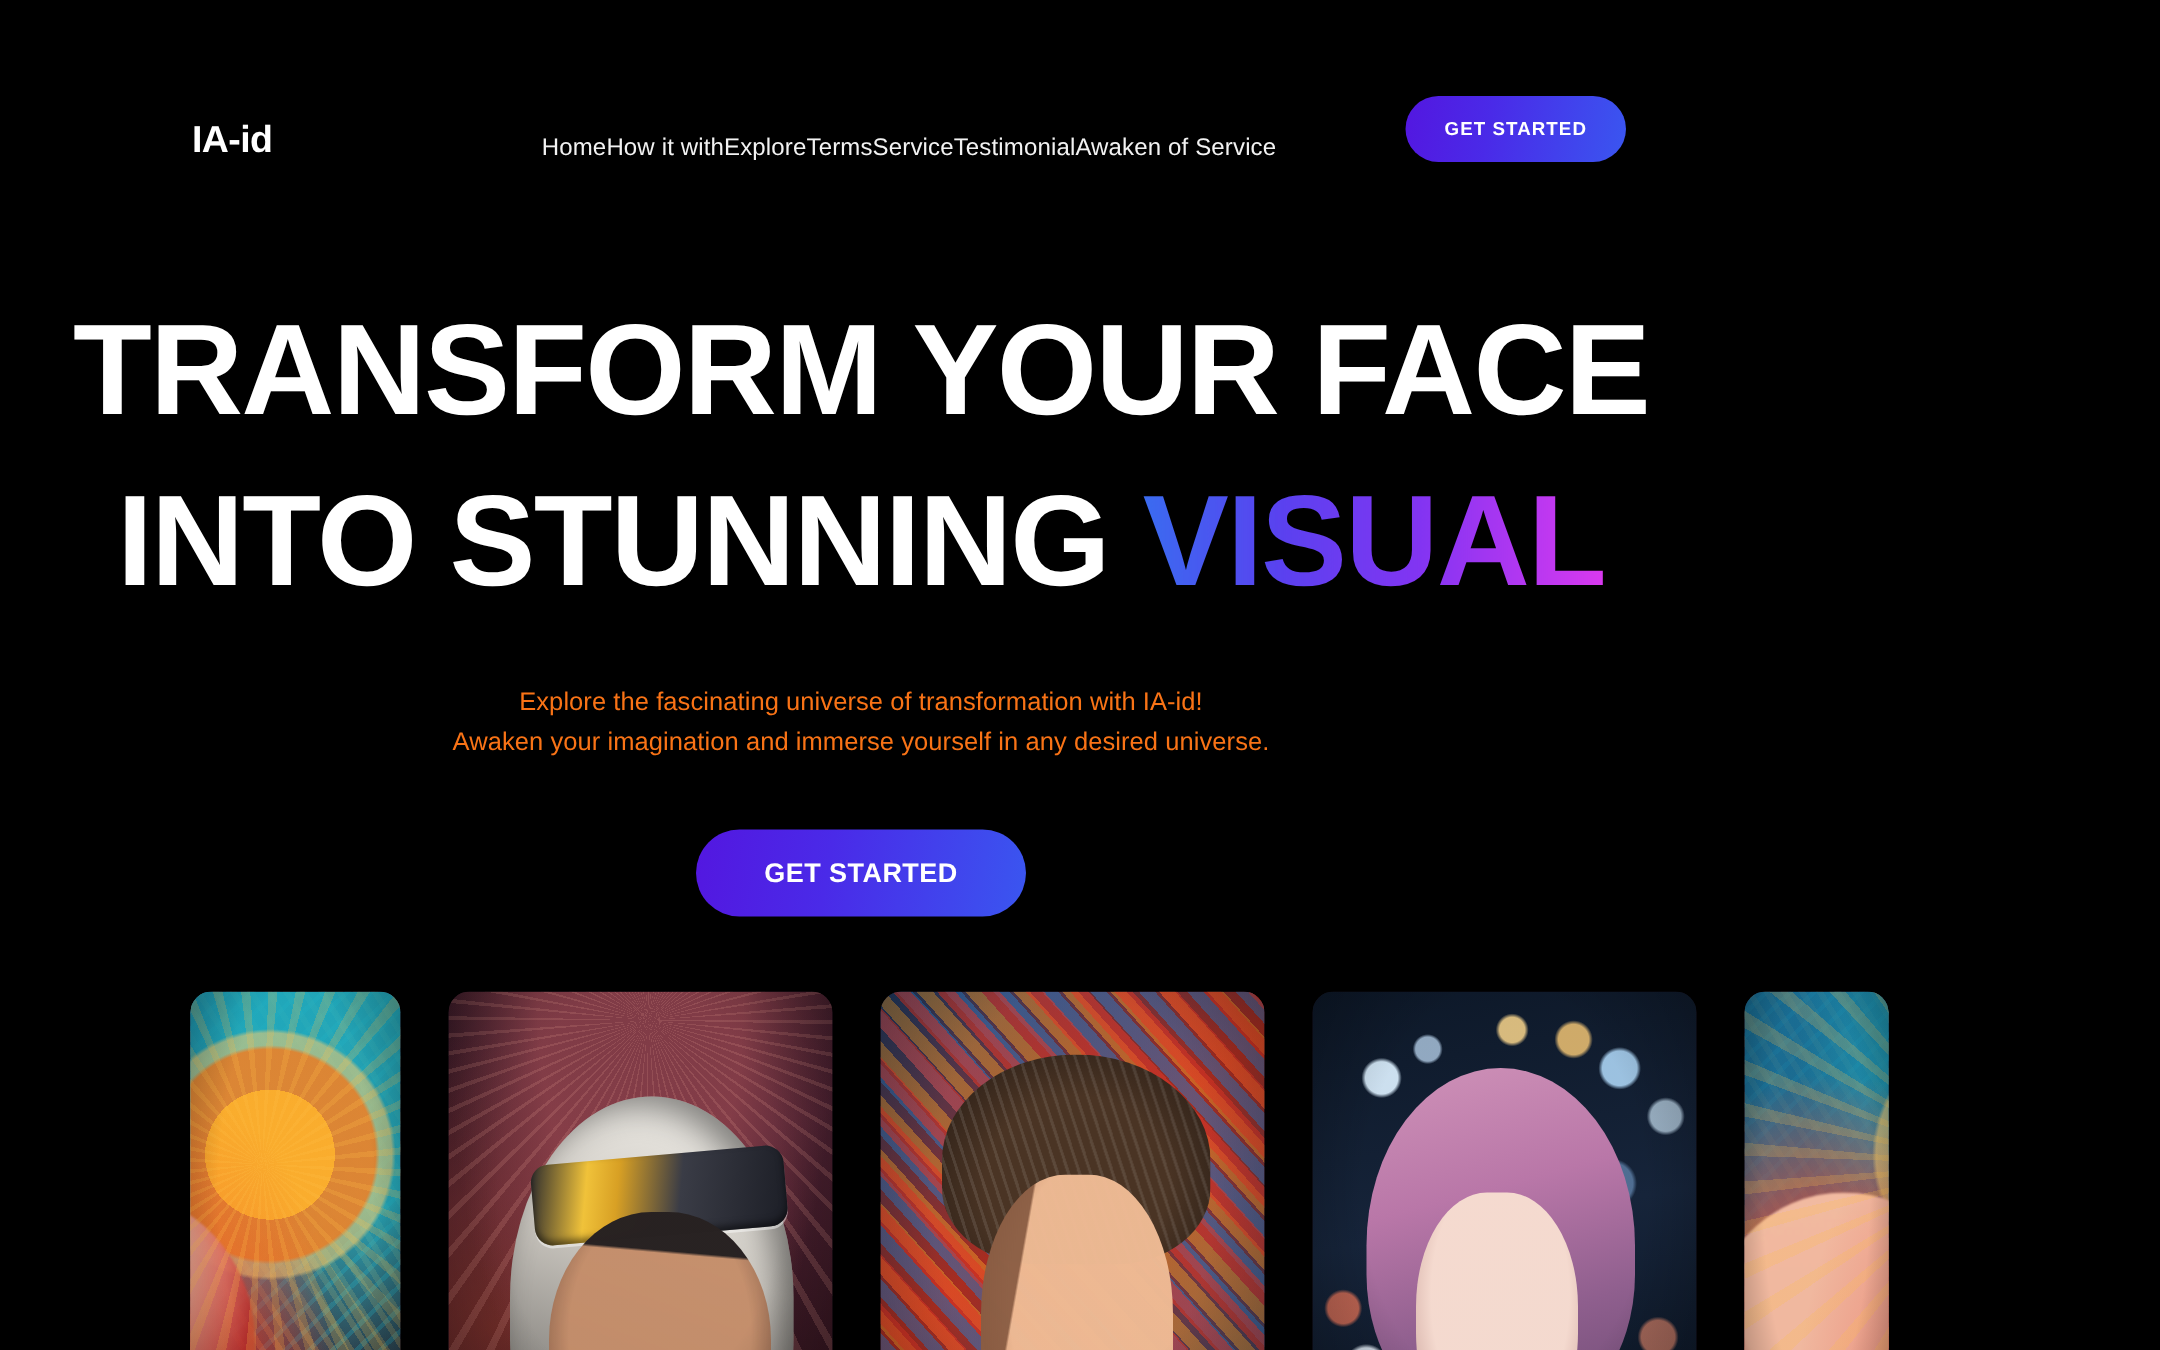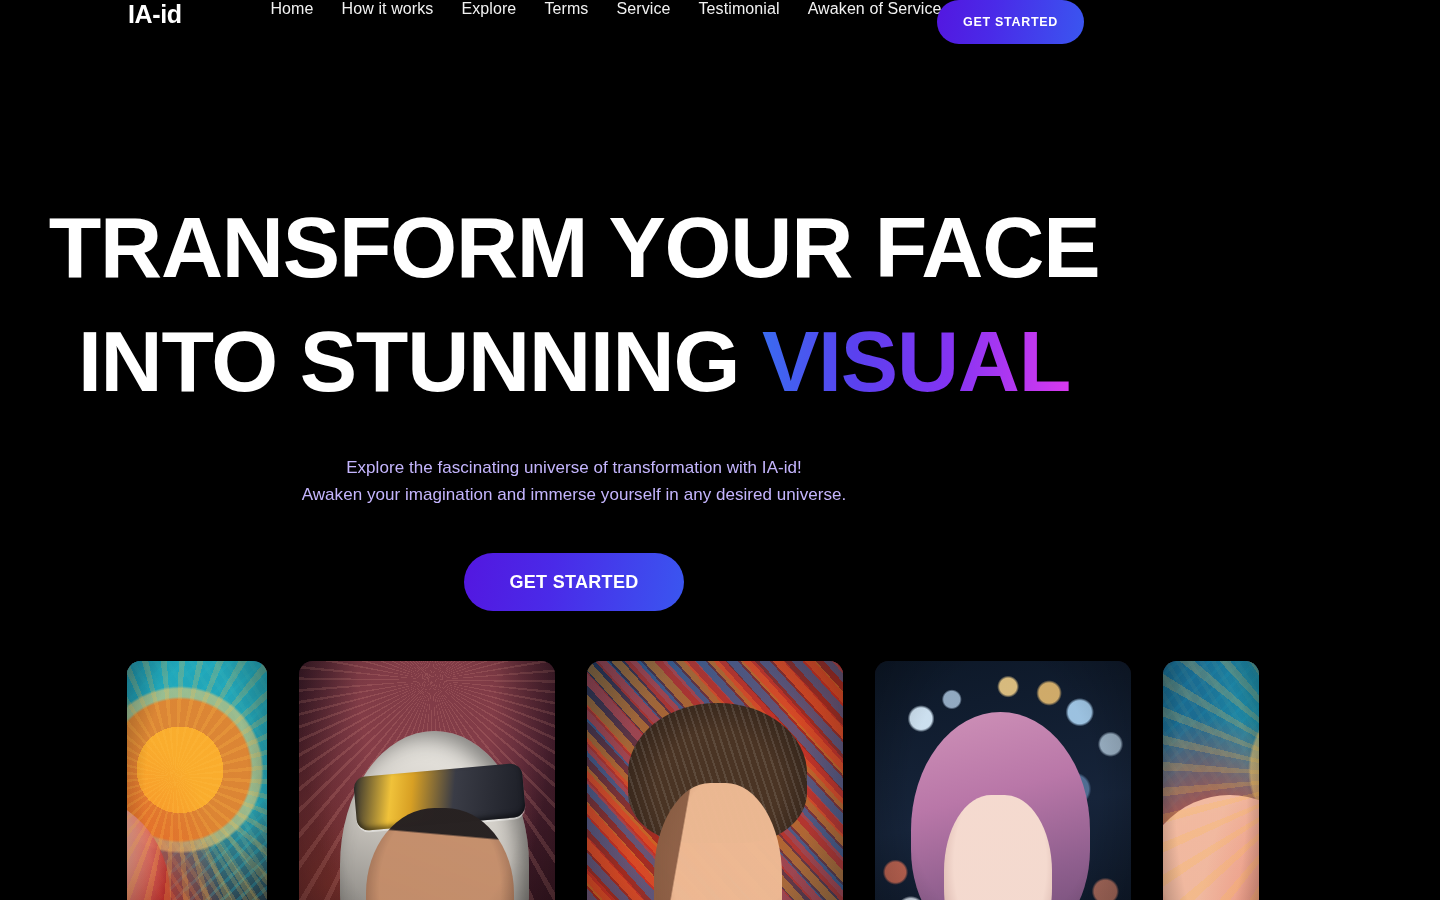--- a/index.html
+++ b/index.html
@@ -21,40 +21,39 @@
     overflow: hidden;
   }
 
   
   .header {
     position: absolute;
     top: 0; left: 0;
     width: 1212px;
     height: 108px;
     display: flex;
-    align-items: flex-start;
+    align-items: flex-end;
     padding: 0 128px;
   }
 
   .logo {
     font-size: 25px;
     font-weight: 700;
     color: #ffffff;
     letter-spacing: -0.4px;
     white-space: nowrap;
     flex: 0 0 auto;
   }
 
   .nav {
     position: absolute;
     left: 50%;
     transform: translateX(-50%);
     display: flex;
     align-items: center;
-    gap: 28px;
     white-space: nowrap;
   }
 
   .nav-item {
     font-size: 16px;
     color: #f2f2f2;
     letter-spacing: 0.1px;
     cursor: pointer;
     white-space: nowrap;
   }
@@ -104,21 +103,21 @@
     -webkit-background-clip: text;
     background-clip: text;
     -webkit-text-fill-color: transparent;
     color: transparent;
   }
 
   .subtitle {
     margin-top: 36px;
     font-size: 17px;
     line-height: 27px;
-    color: #c4b5fd;
+    color: #f97316;
     letter-spacing: 0.05px;
   }
 
   .subtitle-line { display: block; }
 
   .hero-cta {
     margin-top: 45px;
     display: inline-flex;
     align-items: center;
     justify-content: center;
@@ -330,21 +329,21 @@
 <body>
 
 <div class="page">
 
   <header class="header">
 
     <div class="logo">IA-id</div>
 
     <nav class="nav">
       <a class="nav-item">Home</a>
-      <a class="nav-item">How it works</a>
+      <a class="nav-item">How it with</a>
       <a class="nav-item">Explore</a>
       <a class="nav-item">Terms</a>
       <a class="nav-item">Service</a>
       <a class="nav-item">Testimonial</a>
       <a class="nav-item">Awaken of Service</a>
     </nav>
 
     <button class="header-cta">GET STARTED</button>
   </header>
 

